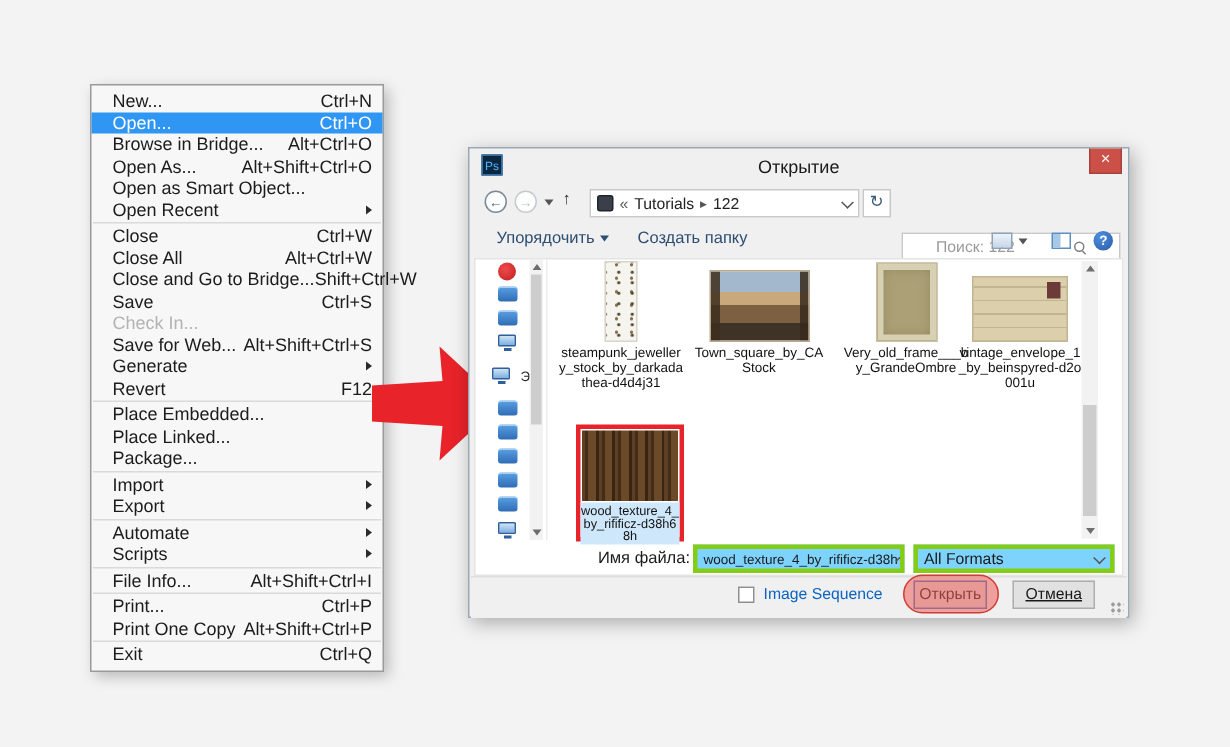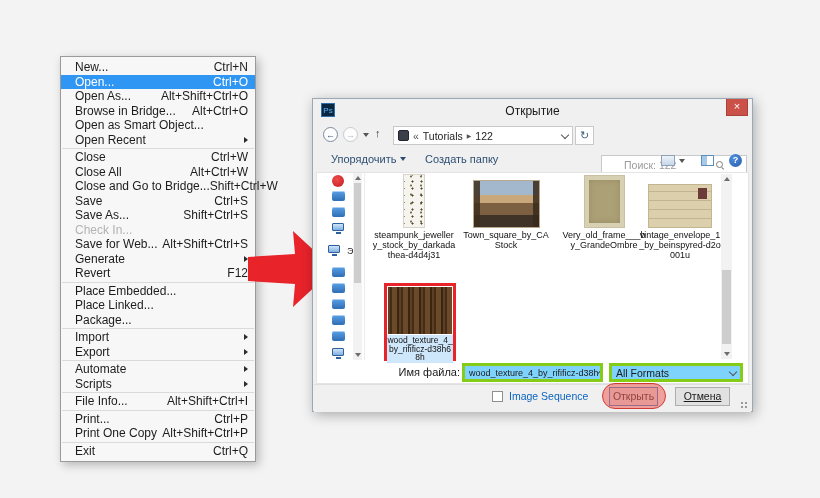--- a/index.html
+++ b/index.html
@@ -130,28 +130,28 @@
   <div class="psmenu">
     <div class="mi">
         <span>New...</span>
         <span class="sc">Ctrl+N</span>
       </div>
     <div class="mi sel">
         <span>Open...</span>
         <span class="sc">Ctrl+O</span>
       </div>
     <div class="mi">
+        <span>Browse in Bridge...</span>
+        <span class="sc">Alt+Ctrl+O</span>
+      </div>
+    <div class="mi">
         <span>Open As...</span>
         <span class="sc">Alt+Shift+Ctrl+O</span>
       </div>
     <div class="mi">
-        <span>Browse in Bridge...</span>
-        <span class="sc">Alt+Ctrl+O</span>
-      </div>
-    <div class="mi">
         <span>Open as Smart Object...</span>
       </div>
     <div class="mi">
         <span>Open Recent</span>
         <span class="sub-arrow"></span>
       </div>
     <div class="mi-sep"></div>
     <div class="mi">
         <span>Close</span>
         <span class="sc">Ctrl+W</span>
@@ -160,24 +160,20 @@
         <span>Close All</span>
         <span class="sc">Alt+Ctrl+W</span>
       </div>
     <div class="mi">
         <span>Close and Go to Bridge...</span>
         <span class="sc">Shift+Ctrl+W</span>
       </div>
     <div class="mi">
         <span>Save</span>
         <span class="sc">Ctrl+S</span>
-      </div>
-    <div class="mi">
-        <span>Save As...</span>
-        <span class="sc">Shift+Ctrl+S</span>
       </div>
     <div class="mi dis">
         <span>Check In...</span>
       </div>
     <div class="mi">
         <span>Save for Web...</span>
         <span class="sc">Alt+Shift+Ctrl+S</span>
       </div>
     <div class="mi">
         <span>Generate</span>

